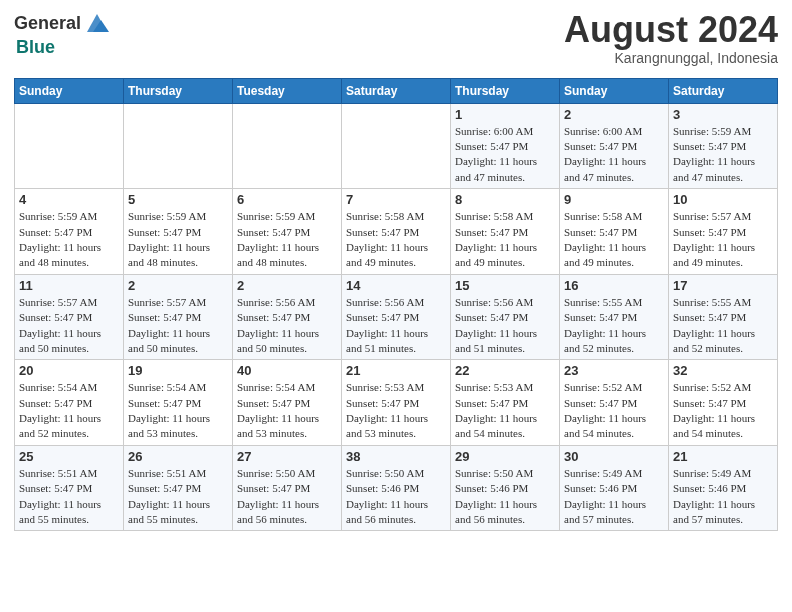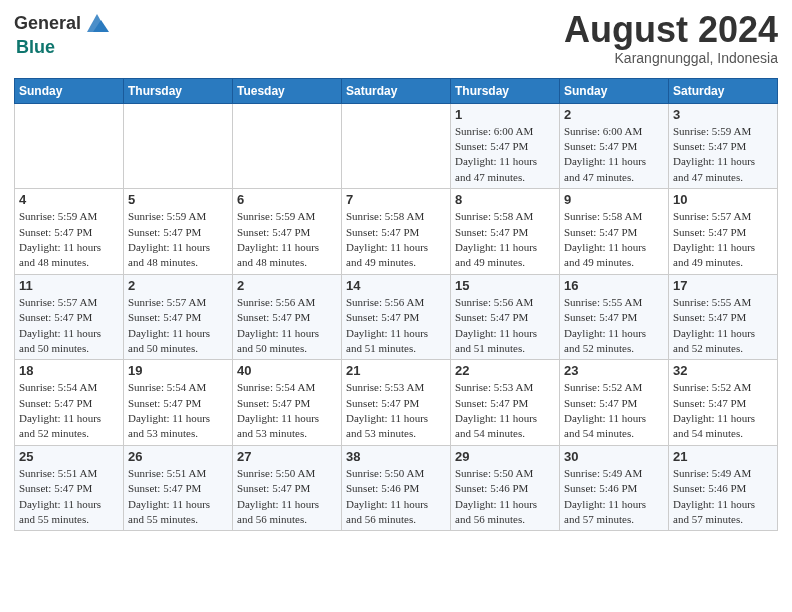--- a/index.html
+++ b/index.html
@@ -256,21 +256,21 @@
           <td>
             <span class="day-number">17</span>
             <div class="day-info" style="white-space: pre-line;">Sunrise: 5:55 AM
 Sunset: 5:47 PM
 Daylight: 11 hours
 and 52 minutes.</div>
           </td>
         </tr>
         <tr>
           <td>
-            <span class="day-number">18</span>
+            <span class="day-number">20</span>
             <div class="day-info" style="white-space: pre-line;">Sunrise: 5:54 AM
 Sunset: 5:47 PM
 Daylight: 11 hours
 and 52 minutes.</div>
           </td>
           <td>
             <span class="day-number">19</span>
             <div class="day-info" style="white-space: pre-line;">Sunrise: 5:54 AM
 Sunset: 5:47 PM
 Daylight: 11 hours

